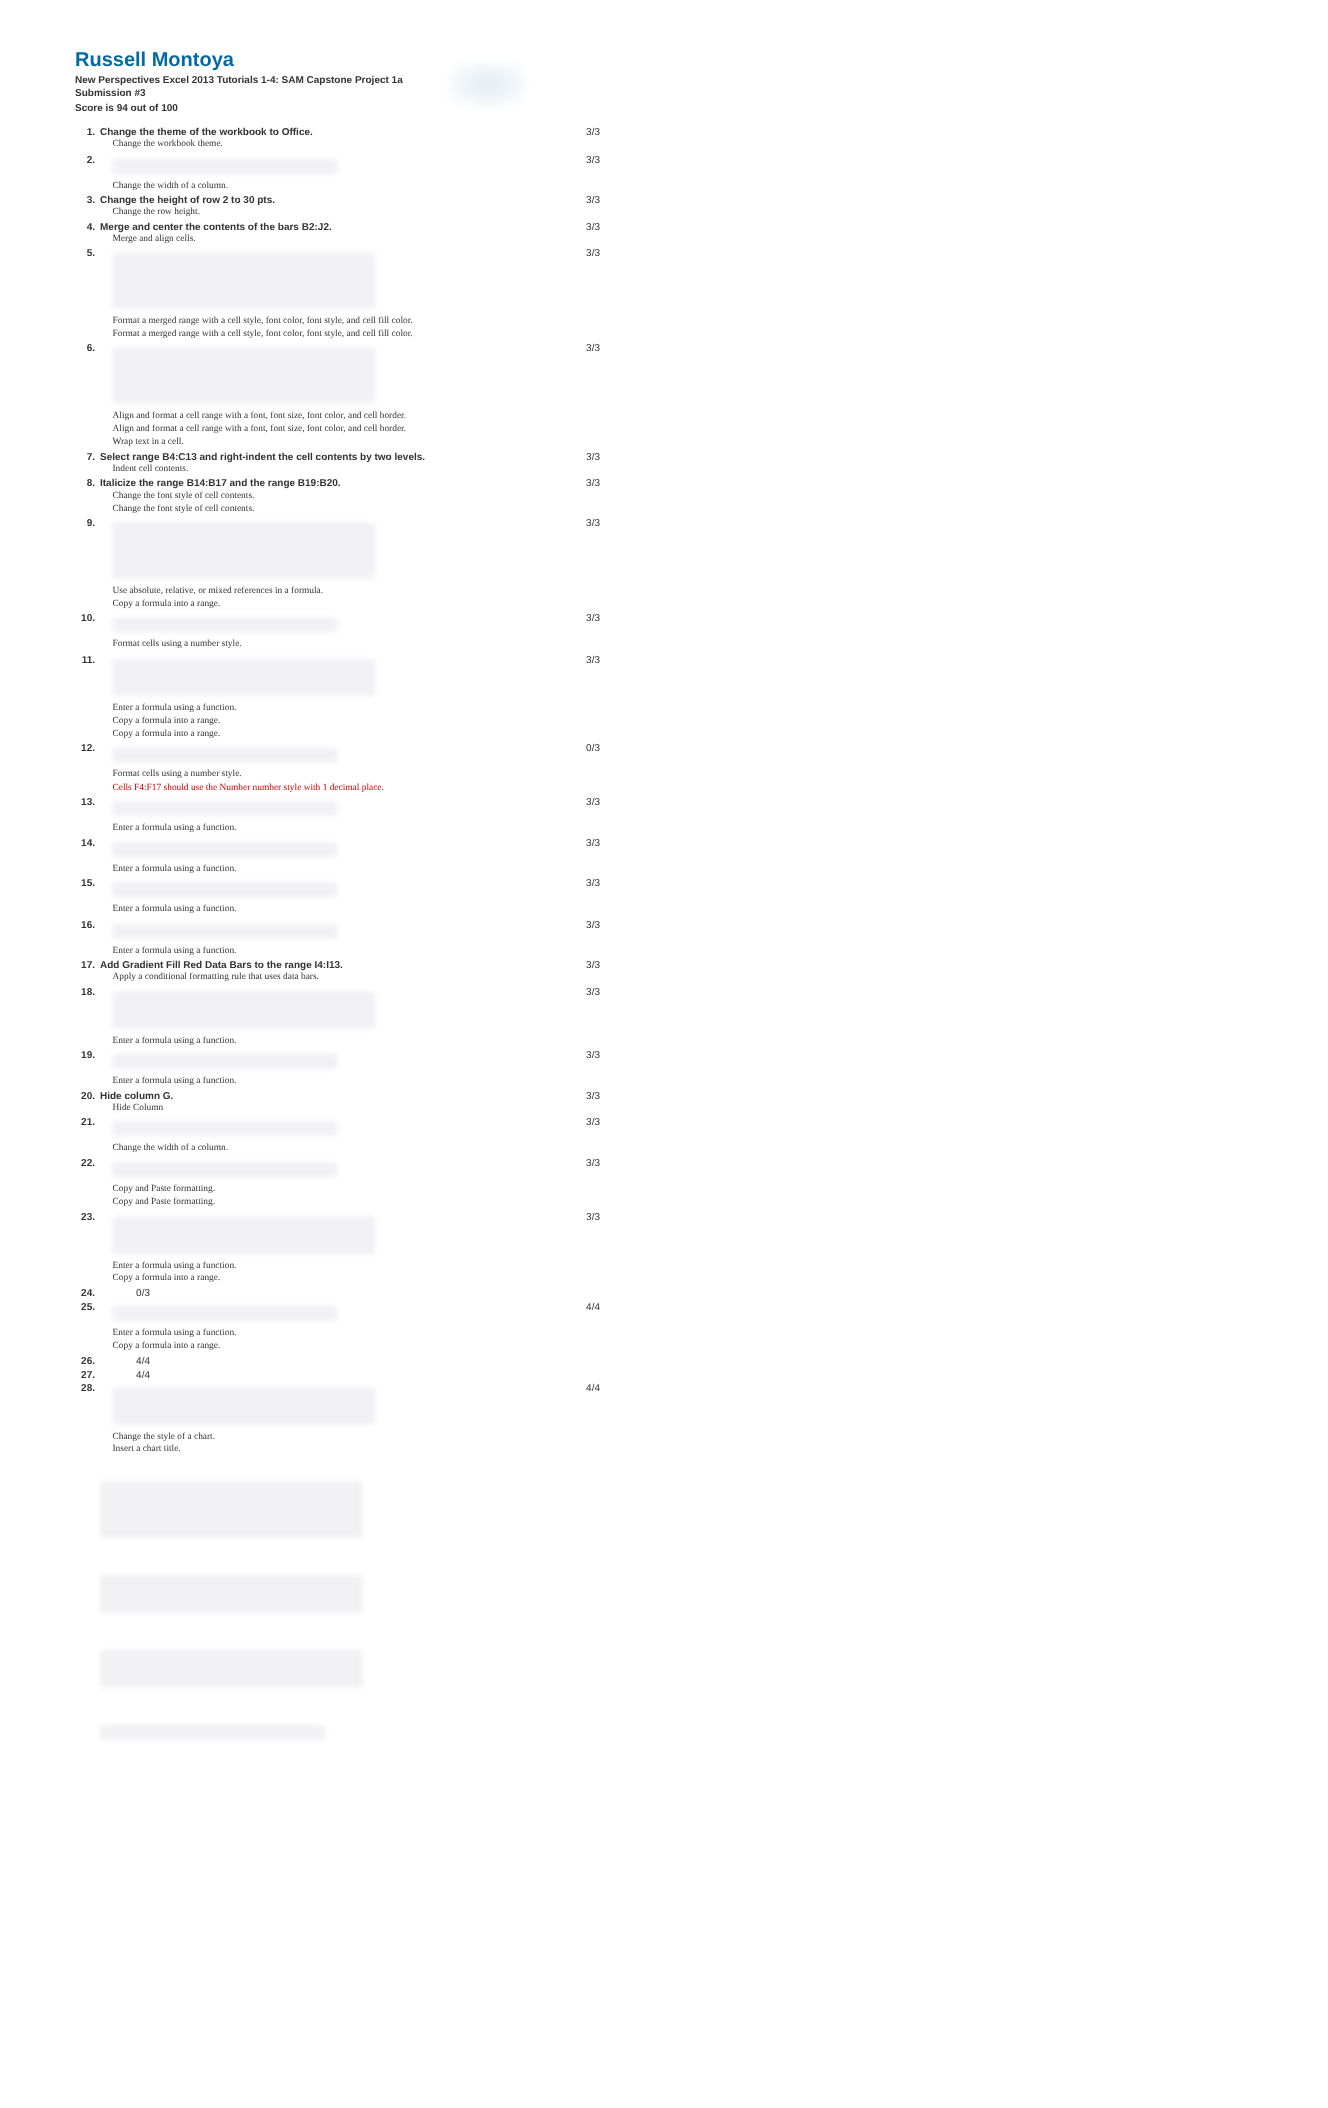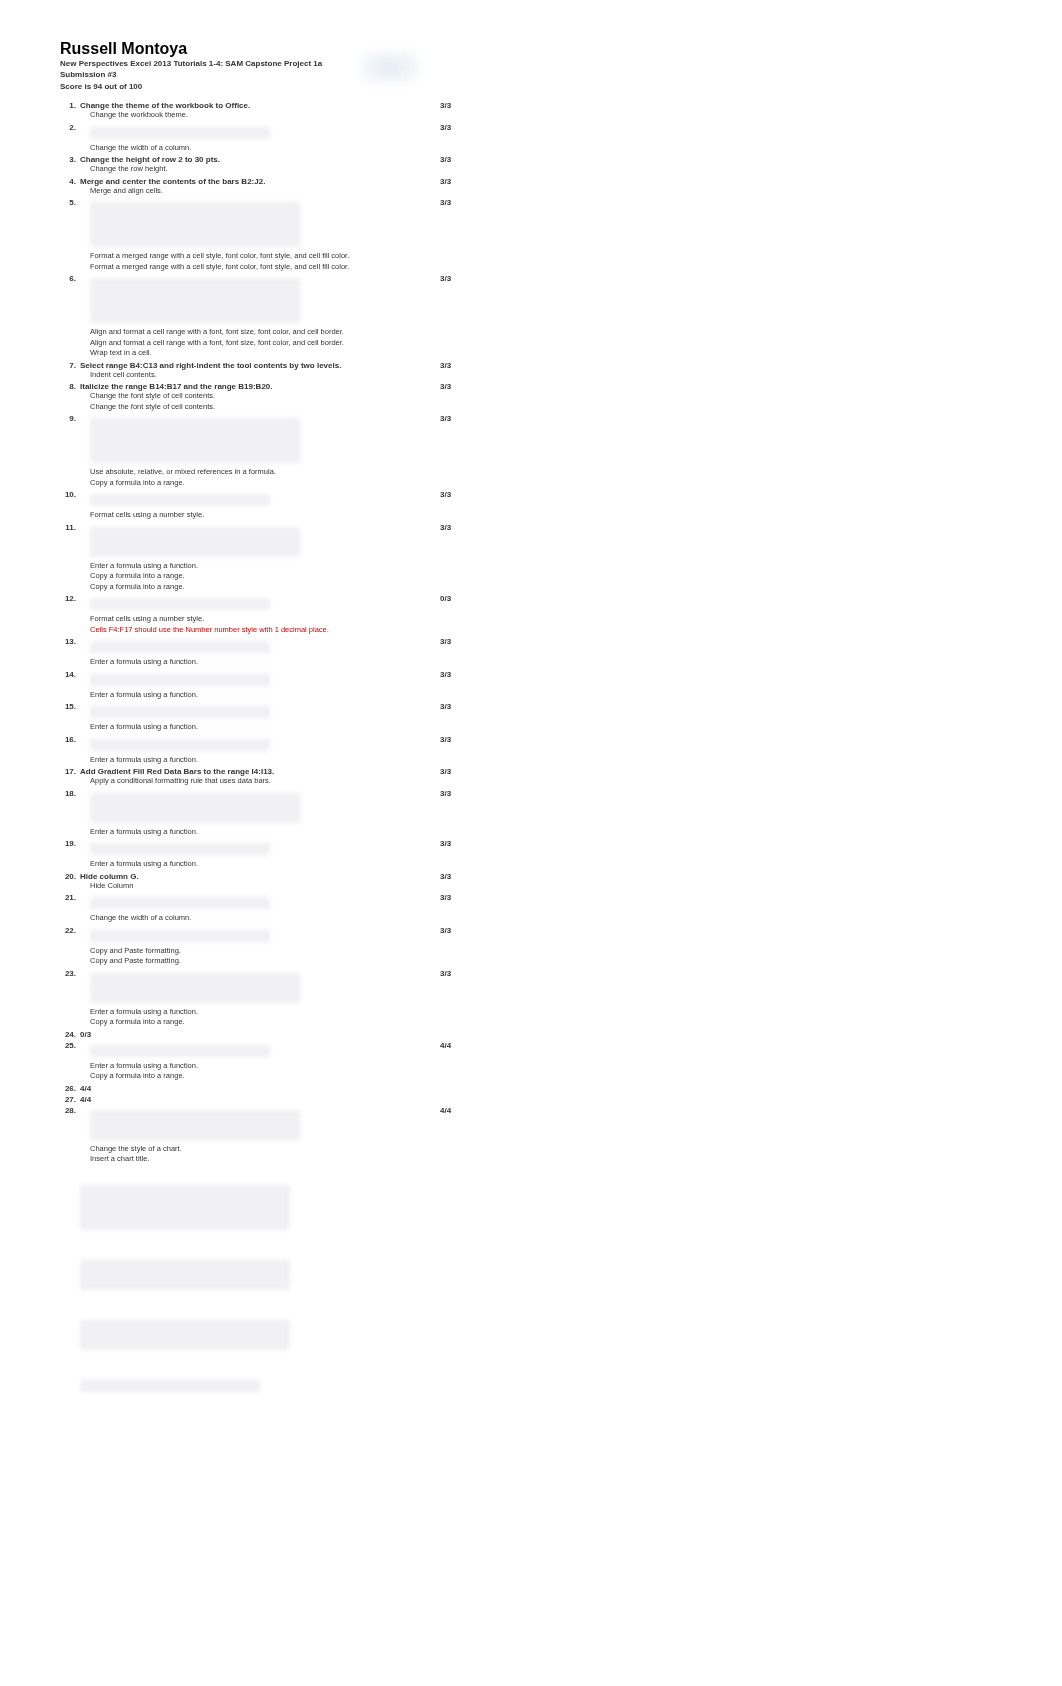--- a/index.html
+++ b/index.html
@@ -9,21 +9,21 @@
     font-family: Verdana, Arial, sans-serif;
     font-size: 8px;
     color: #333;
   }
   .page {
     width: 420px;
     margin: 40px auto 0 60px;
     position: relative;
   }
   .header-name {
-    color: #000000;
+    color: #0369a1;
     font-size: 16px;
     font-weight: bold;
     margin-bottom: 0;
   }
   .header-sub {
     font-weight: bold;
     font-size: 8px;
     color: #333;
     line-height: 1.4;
   }
@@ -60,27 +60,29 @@
   }
   .title {
     font-weight: bold;
     font-size: 8px;
   }
   .detail {
     font-size: 7.5px;
     color: #333;
     margin-left: 10px;
     line-height: 1.4;
+    font-family: Liberation Serif, serif;
   }
   .detail.red {
     color: #cc0000;
   }
   .score {
     width: 40px;
-    font-weight: bold;
+    text-align: right;
+    font-weight: normal;
     font-size: 8px;
     flex-shrink: 0;
   }
   .blur-block {
     margin: 4px 0 4px 10px;
     background: rgba(200,200,210,.25);
     border-radius: 2px;
     filter: blur(2px);
   }
   .bb-sm { height: 12px; width: 180px; }
@@ -164,21 +166,21 @@
             <div class="detail">Align and format a cell range with a font, font size, font color, and cell border.</div>
             <div class="detail">Wrap text in a cell.</div>
           </div>
           <div class="score">3/3</div>
         </div>
       </div>
       <div class="row">
         <div class="item">
           <div class="num">7.</div>
           <div class="body">
-            <div class="title">Select range B4:C13 and right-indent the tool contents by two levels.</div>
+            <div class="title">Select range B4:C13 and right-indent the cell contents by two levels.</div>
             <div class="detail">Indent cell contents.</div>
           </div>
           <div class="score">3/3</div>
         </div>
       </div>
       <div class="row">
         <div class="item">
           <div class="num">8.</div>
           <div class="body">
             <div class="title">Italicize the range B14:B17 and the range B19:B20.</div>

